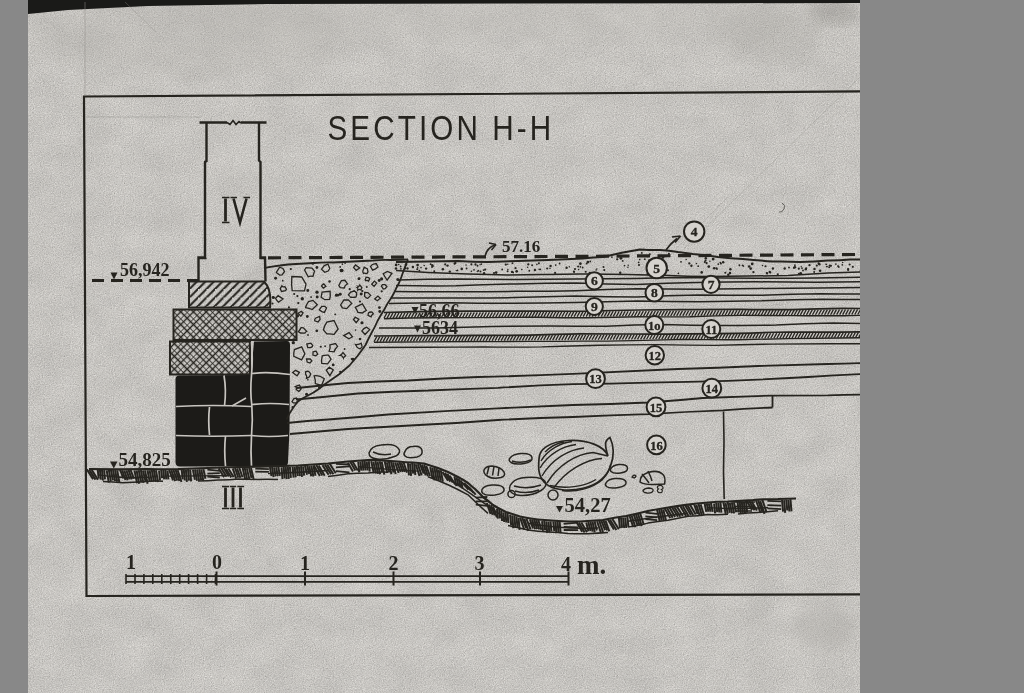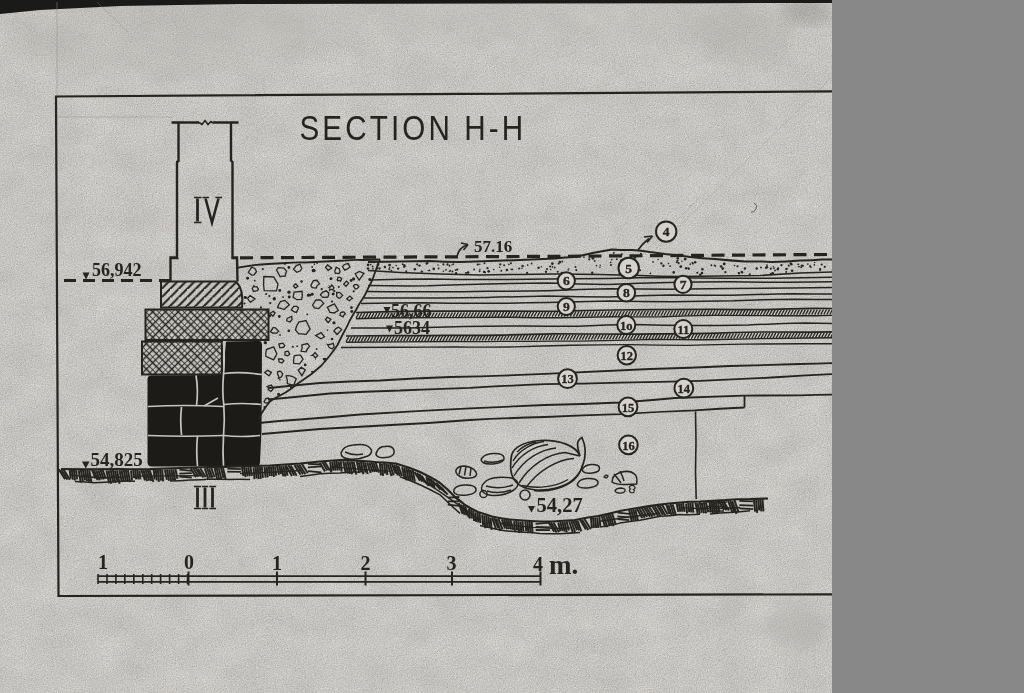--- a/index.html
+++ b/index.html
@@ -1,15 +1,15 @@
 <!DOCTYPE html>
 <html><head><meta charset="utf-8">
 <style>
 html,body{margin:0;padding:0;background:#888;}
-#page{width:832px;height:693px;position:relative;overflow:hidden;font-family:"Liberation Sans",sans-serif;}
+#page{width:832px;height:693px;position:relative;overflow:hidden;font-family:"Liberation Sans",sans-serif;margin-left:28px;}
 svg{display:block;}
 text{white-space:pre;-webkit-font-smoothing:antialiased;}
 </style></head><body>
 <div id="page">
 <svg width="1024" height="693" viewBox="0 0 1024 693">
 <defs>
 <filter id="grain" x="0" y="0" width="100%" height="100%">
   <feTurbulence type="fractalNoise" baseFrequency="0.9" numOctaves="2" stitchTiles="stitch" result="t"></feTurbulence>
   <feColorMatrix in="t" type="matrix" values="0 0 0 0 0  0 0 0 0 0  0 0 0 0 0  0.55 0.55 0.55 0 -0.50"></feColorMatrix>
 </filter>

